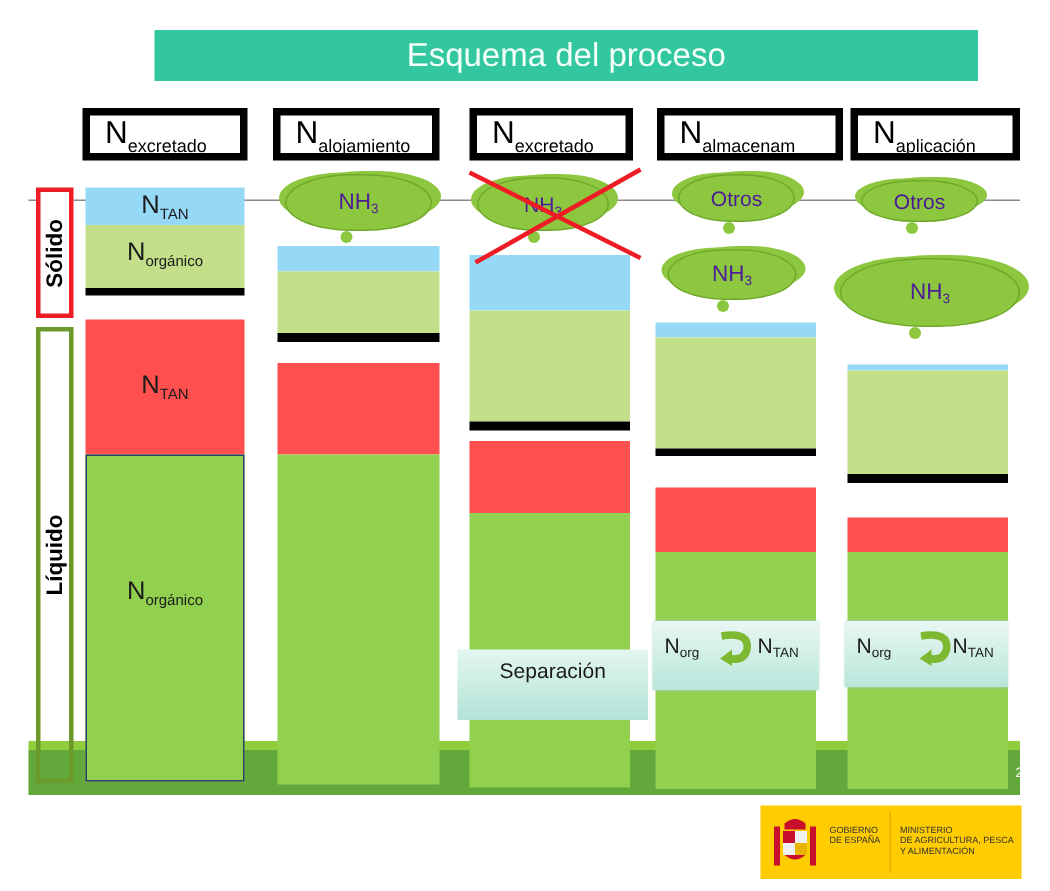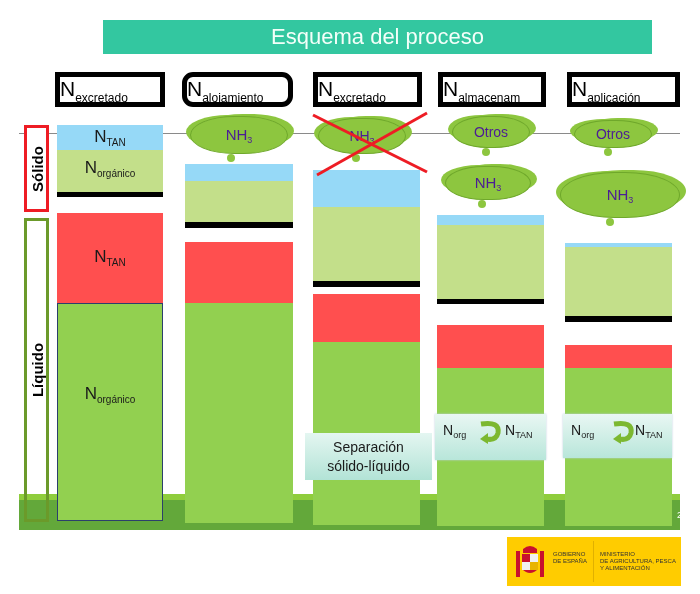--- a/index.html
+++ b/index.html
@@ -1,19 +1,19 @@
 <!DOCTYPE html>
 <html><head>
 <meta charset="utf-8">
 <style>
   html, body { margin:0; padding:0; background:#ffffff; }
   body { width:700px; height:594px; position:relative; overflow:hidden; font-family:"Liberation Sans", sans-serif; }
   .abs { position:absolute; box-sizing:border-box; }
   .title-bar { left:103px; top:20px; width:549px; height:34px; background:#33c7a0; color:#f3fff9; font-size:22px; text-align:center; line-height:34px; }
-  .hdr { top:72px; height:35px; border:5px solid #000; background:#fff; font-size:21px; line-height:24px; color:#000; white-space:nowrap; overflow:hidden; }
+  .hdr { top:72px; height:35px; border:5px solid #000; background:#fff; font-size:21px; line-height:24px; padding-left:10px; color:#000; white-space:nowrap; overflow:hidden; }
   .hdr sub { font-size:12px; vertical-align:-6px; text-decoration:underline; }
   .gray-line { left:19px; top:133px; width:661px; height:1px; background:#8a8a8a; }
   .side-solid { left:24px; top:125px; width:25px; height:87px; border:3px solid #ee1c24; background:#fff; }
   .side-liquid { left:24px; top:218px; width:25px; height:304px; border:3px solid #6b9a2a; background:transparent; z-index:3; }
   .vlabel { position:absolute; left:50%; top:50%; transform:translate(-50%,-50%) rotate(-90deg); font-weight:bold; font-size:15px; color:#000; white-space:nowrap; }
   .ground-light { left:19px; top:494px; width:661px; height:6px; background:#8fcd3c; }
   .ground-dark { left:19px; top:500px; width:661px; height:30px; background:#63a83a; }
   .seg { position:absolute; box-sizing:border-box; }
   .blue { background:#96d9f7; }
   .lgreen { background:#c3df8a; }
@@ -35,23 +35,23 @@
   .logo .t2 { position:absolute; left:93px; top:14px; font-size:6px; line-height:7px; color:#333; }
   .logo .shield { position:absolute; left:8px; top:6px; width:30px; height:37px; }
   .page-num { left:677px; top:510px; font-size:9px; color:#fff; }
 </style>
 </head>
 <body>
 
 <div class="abs title-bar">Esquema del proceso</div>
 
 <div class="abs hdr" style="left:55px;width:110px;"><span>N</span><sub>excretado</sub></div>
-<div class="abs hdr" style="left:182px;width:111px;border-radius:11px;"><span>N</span><sub>alojamiento</sub></div>
+<div class="abs hdr" style="left:182px;width:111px;"><span>N</span><sub>alojamiento</sub></div>
 <div class="abs hdr" style="left:313px;width:109px;"><span>N</span><sub>excretado</sub></div>
-<div class="abs hdr" style="left:438px;width:108px;"><span>N</span><sub>almacenam</sub></div>
+<div class="abs hdr" style="left:438px;width:124px;"><span>N</span><sub>almacenam</sub></div>
 <div class="abs hdr" style="left:567px;width:113px;"><span>N</span><sub>aplicación</sub></div>
 
 <div class="abs ground-light"></div>
 <div class="abs ground-dark"></div>
 
 <div class="abs gray-line"></div>
 
 <div class="abs side-solid">
     <span class="vlabel">Sólido</span>
   </div>
@@ -114,21 +114,20 @@
 <div class="cloud" style="left:574px;top:120px;width:76px;height:26px;line-height:26px;"><span>Otros</span><span class="tail"></span></div>
 <div class="cloud" style="left:560px;top:172px;width:118px;height:44px;line-height:44px;font-size:15px;"><span>NH</span><sub>3</sub><span class="tail"></span></div>
 
 <svg class="abs xmark" viewBox="0 0 130 70">
   <line x1="8" y1="5" x2="122" y2="62" stroke="#ee1c24" stroke-width="3"></line>
   <line x1="122" y1="3" x2="12" y2="65" stroke="#ee1c24" stroke-width="3"></line>
 </svg>
 
 <div class="abs sep">
   <div>Separación</div>
-  <div>sólido-líquido</div>
 </div>
 
 <div class="abs conv" style="left:435px;top:414px;width:111px;height:46px;">
   <span style="position:absolute;left:8px;top:8px;"><span>N</span><sub>org</sub></span>
   <svg style="position:absolute;left:43px;top:5px;" width="26" height="26" viewBox="0 0 26 26">
     <path d="M3 5 Q22 2 20 14 Q18 22 8 20" fill="none" stroke="#7cb830" stroke-width="5"></path>
     <polygon points="10,14 2,20 10,25" fill="#7cb830"></polygon>
   </svg>
   <span style="position:absolute;left:70px;top:8px;"><span>N</span><sub>TAN</sub></span>
 </div>

